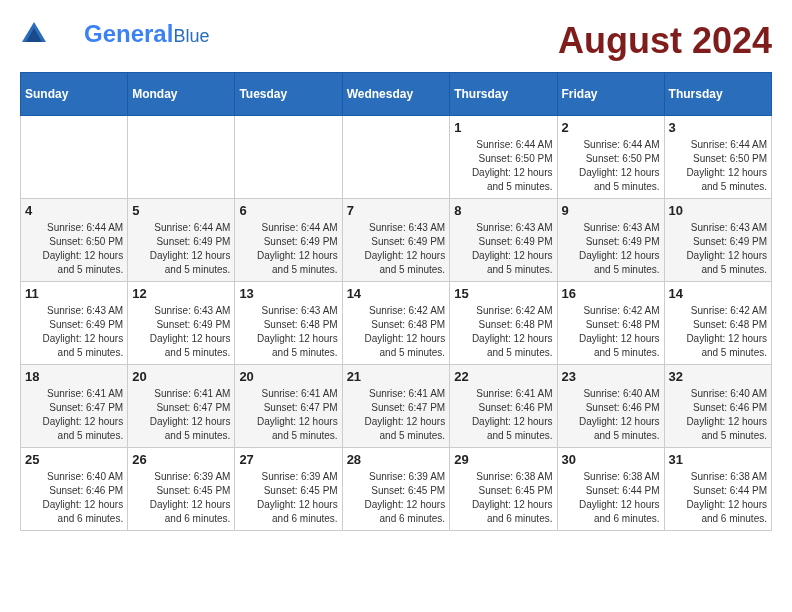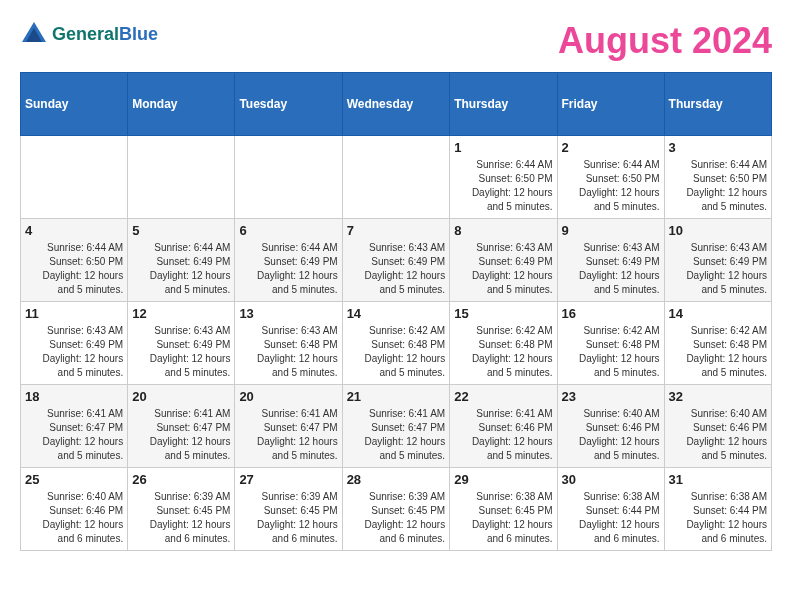--- a/index.html
+++ b/index.html
@@ -24,35 +24,35 @@
     .logo-icon {
       width: 28px;
       height: 28px;
     }
     .title-block {
       text-align: right;
     }
     .month-year {
       font-size: 36px;
       font-weight: bold;
-      color: #ec4899;
+      color: #7f1d1d;
     }
     .location {
       font-size: 16px;
       color: #555;
     }
     .calendar {
       width: 100%;
       border-collapse: collapse;
       font-size: 11px;
     }
     .calendar th {
       background-color: #2a6ebb;
       color: #fff;
-      padding: 24px 4px;
+      padding: 14px 4px;
       text-align: left;
       font-size: 12px;
       font-weight: bold;
       border: 1px solid #1a5aaa;
     }
     .calendar td {
       border: 1px solid #ccc;
       vertical-align: top;
       padding: 4px;
       width: 108px;
@@ -84,21 +84,21 @@
 </head>
 <body>
 
 <div class="header">
   <div class="logo">
     <svg class="logo-icon" viewBox="0 0 28 28" xmlns="http://www.w3.org/2000/svg">
       <polygon points="14,2 26,22 2,22" fill="#2a6ebb"></polygon>
       <polygon points="14,8 22,22 6,22" fill="#1a4a8a"></polygon>
     </svg>
     <div>
-      <span style="font-size:18px;font-weight:bold;color:#0f766e;">General</span><span style="font-size:18px;font-weight:bold;color:#2a6ebb;">Blue</span>
+      <span style="font-size:24px;font-weight:bold;color:#3b82f6;margin-left:32px;">General</span><span style="font-size:18px;font-weight:normal;color:#2a6ebb;">Blue</span>
     </div>
   </div>
   <div class="title-block">
     <div class="month-year">August 2024</div>
   </div>
 </div>
 
 <table class="calendar">
   <thead>
     <tr id="weekday-header">

